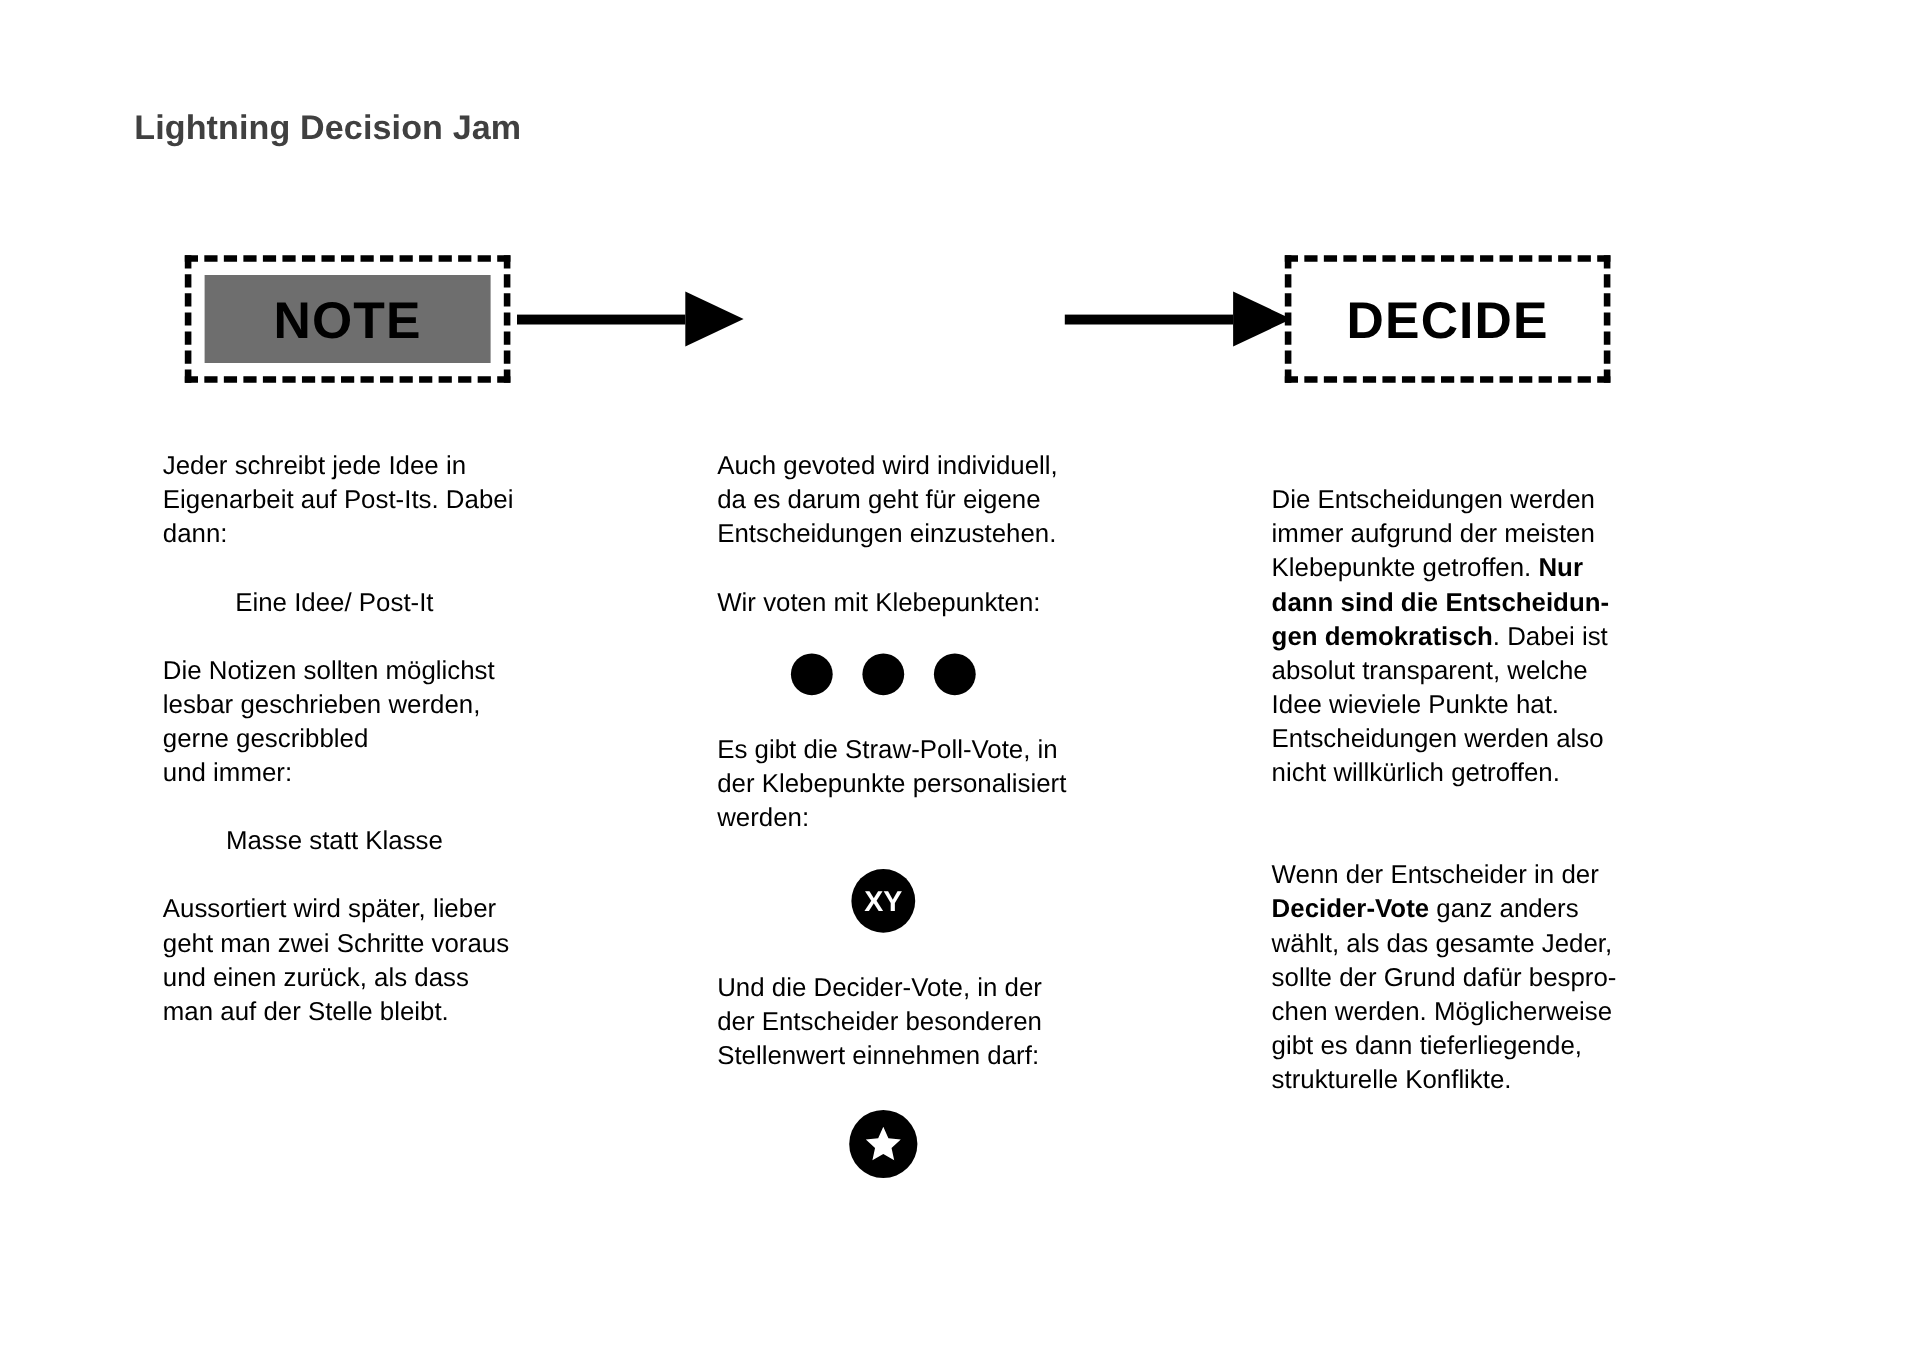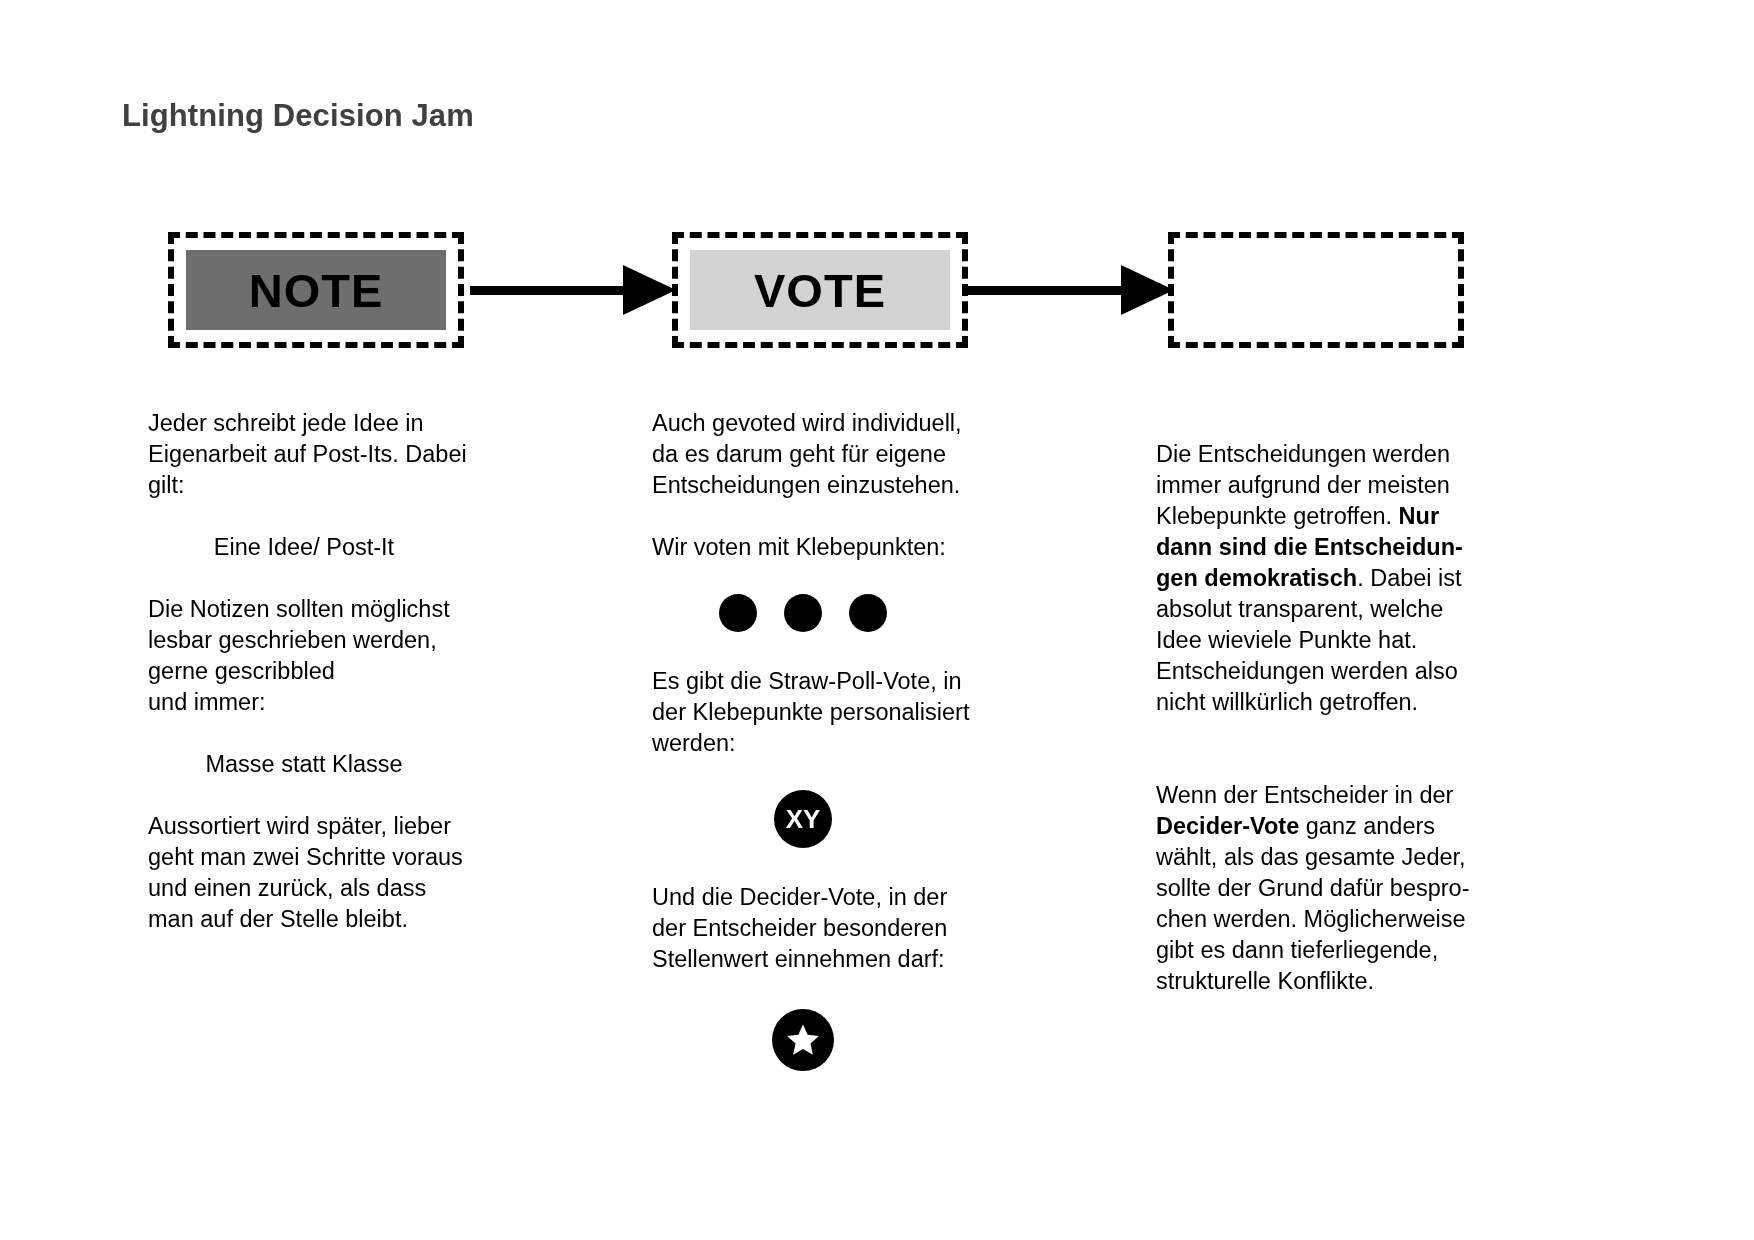--- a/index.html
+++ b/index.html
@@ -184,40 +184,37 @@
   <div class="stage-box" id="stage-note">
     <div class="fill fill-note"></div>
     <div class="stage-label">NOTE</div>
   </div>
 
   <div class="arrow" id="arrow-1">
     <div class="shaft"></div>
     <div class="head"></div>
   </div>
 
-  <div class="stage-box" id="stage-vote">
-    <div class="fill fill-vote"></div>
-    <div class="stage-label">VOTE</div>
-  </div>
 
   <div class="arrow" id="arrow-2">
     <div class="shaft"></div>
     <div class="head"></div>
   </div>
 
   <div class="stage-box" id="stage-decide">
     <div class="fill fill-none"></div>
+    <div class="stage-label">DECIDE</div>
   </div>
 
 </div>
 
 <div class="column" id="col-note">
   <p class="para">Jeder schreibt jede Idee in
 Eigenarbeit auf Post-Its. Dabei
-gilt:</p>
+dann:</p>
   <p class="rule">Eine Idee/ Post-It</p>
   <p class="para">Die Notizen sollten möglichst
 lesbar geschrieben werden,
 gerne gescribbled
 und immer:</p>
   <p class="rule">Masse statt Klasse</p>
   <p class="para">Aussortiert wird später, lieber
 geht man zwei Schritte voraus
 und einen zurück, als dass
 man auf der Stelle bleibt.</p>

